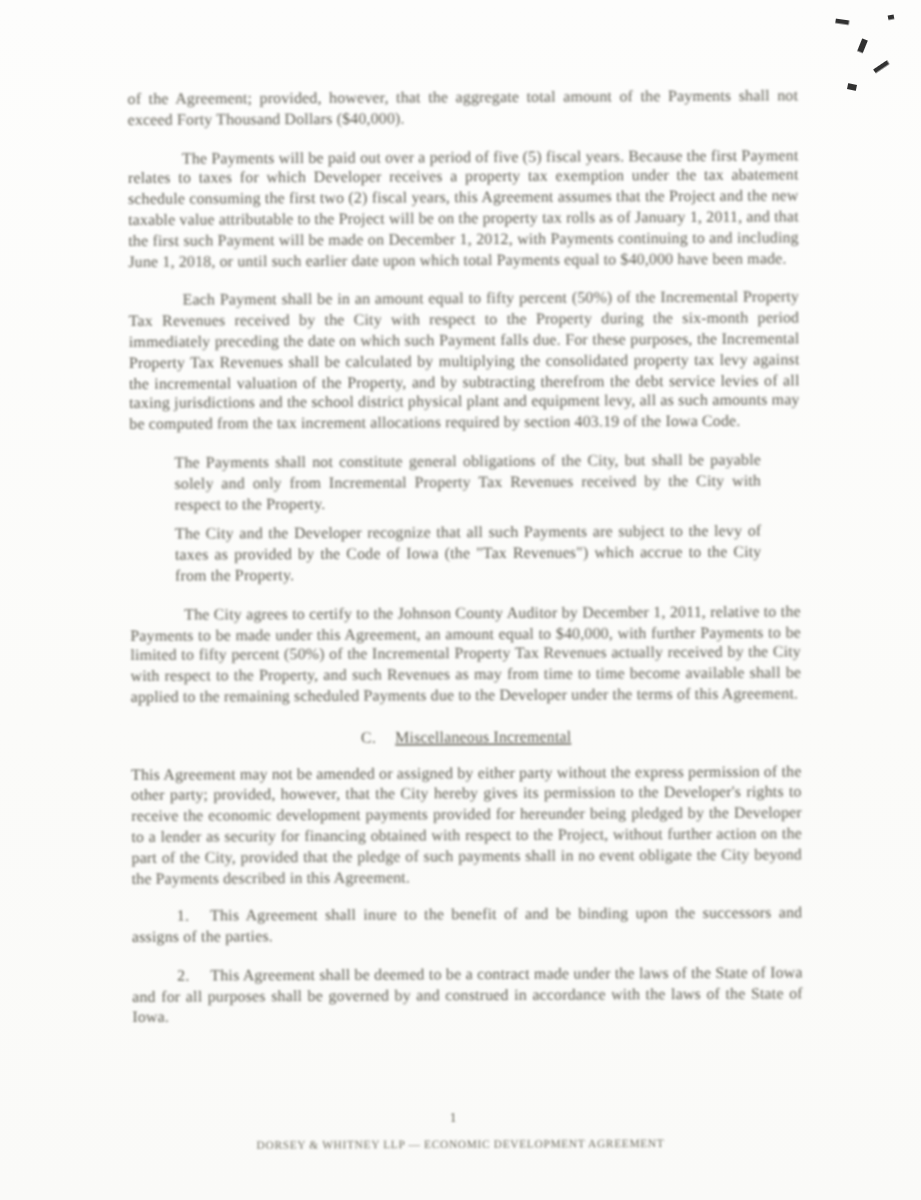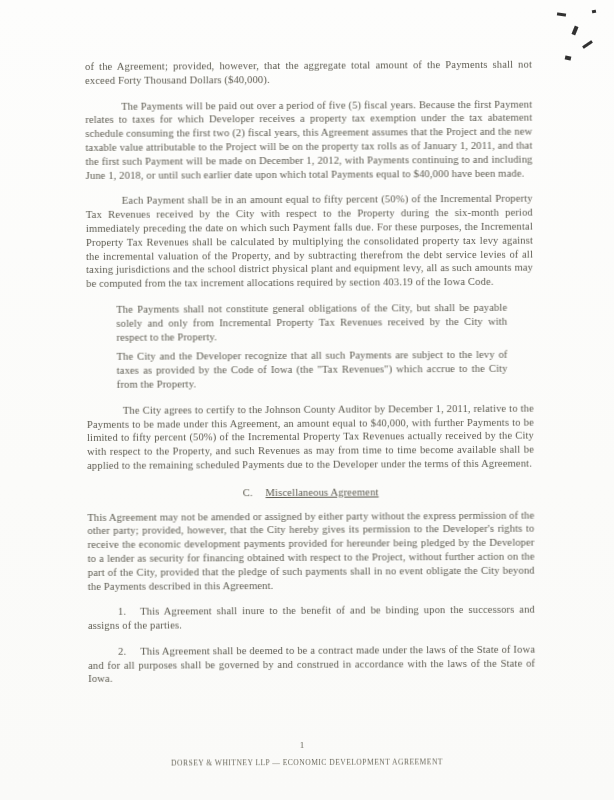--- a/index.html
+++ b/index.html
@@ -64,21 +64,21 @@
     <p class="para">Each Payment shall be in an amount equal to fifty percent (50%) of the Incremental Property Tax Revenues received by the City with respect to the Property during the six-month period immediately preceding the date on which such Payment falls due. For these purposes, the Incremental Property Tax Revenues shall be calculated by multiplying the consolidated property tax levy against the incremental valuation of the Property, and by subtracting therefrom the debt service levies of all taxing jurisdictions and the school district physical plant and equipment levy, all as such amounts may be computed from the tax increment allocations required by section 403.19 of the Iowa Code.</p>
 
     <p class="quote">The Payments shall not constitute general obligations of the City, but shall be payable solely and only from Incremental Property Tax Revenues received by the City with respect to the Property.</p>
 
     <p class="quote last">The City and the Developer recognize that all such Payments are subject to the levy of taxes as provided by the Code of Iowa (the "Tax Revenues") which accrue to the City from the Property.</p>
 
     <p class="para">The City agrees to certify to the Johnson County Auditor by December 1, 2011, relative to the Payments to be made under this Agreement, an amount equal to $40,000, with further Payments to be limited to fifty percent (50%) of the Incremental Property Tax Revenues actually received by the City with respect to the Property, and such Revenues as may from time to time become available shall be applied to the remaining scheduled Payments due to the Developer under the terms of this Agreement.</p>
 
     <p class="heading">
       <span class="letter">C.</span>
-      <span class="title">Miscellaneous Agreement</span>
+      <span class="title">Miscellaneous Incremental</span>
     </p>
 
     <p class="para no-indent">This Agreement may not be amended or assigned by either party without the express permission of the other party; provided, however, that the City hereby gives its permission to the Developer's rights to receive the economic development payments provided for hereunder being pledged by the Developer to a lender as security for financing obtained with respect to the Project, without further action on the part of the City, provided that the pledge of such payments shall in no event obligate the City beyond the Payments described in this Agreement.</p>
 
     <p class="numbered">
       <span class="num">1.</span><span>This Agreement shall inure to the benefit of and be binding upon the successors and assigns of the parties.</span>
     </p>
 
     <p class="numbered">
       <span class="num">2.</span><span>This Agreement shall be deemed to be a contract made under the laws of the State of Iowa and for all purposes shall be governed by and construed in accordance with the laws of the State of Iowa.</span>

